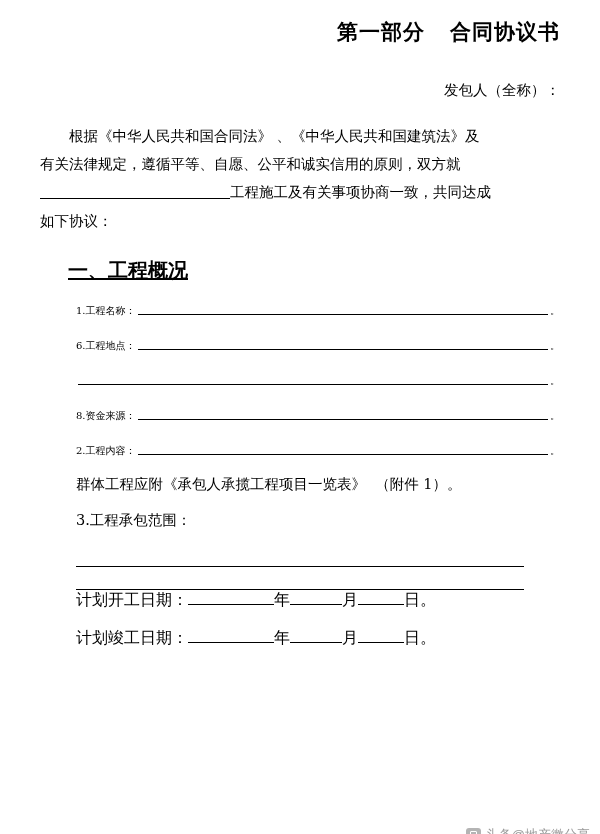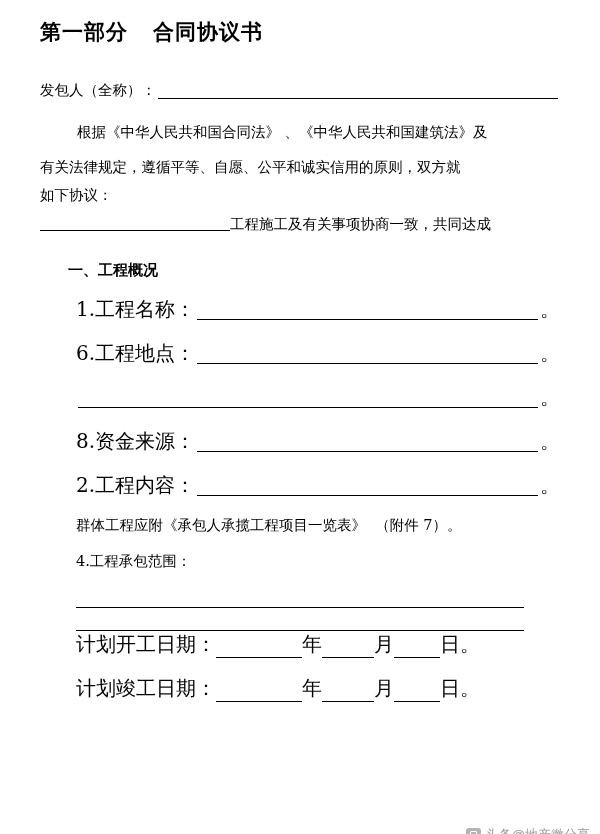--- a/index.html
+++ b/index.html
@@ -16,34 +16,35 @@
     position: relative;
   }
   .page {
     position: relative;
     width: 600px;
     height: 834px;
     box-sizing: border-box;
     padding: 0 40px;
   }
   .doc-title {
-    text-align: left;
+    text-align: right;
     font-size: 21px;
     font-weight: bold;
     letter-spacing: 1px;
     margin-top: 18px;
     margin-bottom: 34px;
     white-space: pre;
   }
   .line-row {
     display: flex;
     align-items: flex-end;
     font-size: 14.5px;
     line-height: 1.5;
     margin-bottom: 16px;
+    flex-direction: column;
   }
   .label {
     white-space: pre;
   }
   .rule {
     flex: 1;
     border-bottom: 1.4px solid #000;
     height: 14px;
     margin: 0 2px 3px 2px;
   }
@@ -51,48 +52,48 @@
     border-bottom: 1px solid #000;
   }
   .tail {
     white-space: pre;
   }
   .para {
     font-size: 14.5px;
     line-height: 1.95;
     text-align: justify;
     text-indent: 2em;
-    margin: 8px;
+    margin: 0;
   }
   .para-cont {
     font-size: 14.5px;
     line-height: 1.95;
     text-align: justify;
     text-indent: 0;
     margin: 0;
-    font-family: Liberation Mono, monospace;
   }
   .inline-rule {
     display: inline-block;
     width: 190px;
     border-bottom: 1px solid #000;
     height: 14px;
     vertical-align: -2px;
   }
   .section-head {
-    font-size: 15px;
+    font-size: 20px;
     font-weight: bold;
     margin: 22px 0 16px 0;
     padding-left: 28px;
     white-space: pre;
+    text-decoration: underline;
   }
   .item {
     display: flex;
     align-items: flex-end;
-    font-size: 20px;
+    font-size: 10px;
     padding-left: 36px;
     margin-bottom: 17px;
   }
   .item .label {
     flex: none;
   }
   .note {
     font-size: 14.5px;
     padding-left: 36px;
     margin-bottom: 17px;
@@ -105,22 +106,22 @@
     white-space: pre;
   }
   .blank-rule {
     margin-left: 36px;
     margin-right: 36px;
     border-bottom: 1px solid #000;
     height: 22px;
   }
   .date-item {
     display: flex;
-    align-items: flex-end;
-    font-size: 20px;
+    align-items: flex-start;
+    font-size: 16px;
     padding-left: 36px;
     margin-bottom: 17px;
     white-space: pre;
   }
   .seg {
     display: inline-block;
     border-bottom: 1px solid #000;
     height: 14px;
   }
   .seg.w-long { width: 86px; }
@@ -165,24 +166,24 @@
   <div class="doc-title">第一部分   合同协议书</div>
 
   <div class="line-row">
     <span class="label">发包人（全称）：</span>
     <span class="rule"></span>
   </div>
 
 
   <p class="para">根据《中华人民共和国合同法》 、《中华人民共和国建筑法》及</p>
   <p class="para-cont">有关法律规定，遵循平等、自愿、公平和诚实信用的原则，双方就</p>
-  <p class="para-cont">如下协议：</p>
   <p class="para-cont">
     <span class="inline-rule"></span><span>工程施工及有关事项协商一致，共同达成</span>
   </p>
+  <p class="para-cont">如下协议：</p>
 
   <div class="section-head">一、工程概况</div>
 
   <div class="item">
     <span class="label">1.工程名称：</span>
     <span class="rule thin"></span>
     <span class="tail">。</span>
   </div>
 
   <div class="item">
@@ -201,23 +202,23 @@
     <span class="rule thin"></span>
     <span class="tail">。</span>
   </div>
 
   <div class="item">
     <span class="label">2.工程内容：</span>
     <span class="rule thin"></span>
     <span class="tail">。</span>
   </div>
 
-  <div class="note">群体工程应附《承包人承揽工程项目一览表》  （附件 7）。</div>
-
-  <div class="plain-item">4.工程承包范围：</div>
+  <div class="note">群体工程应附《承包人承揽工程项目一览表》  （附件 1）。</div>
+
+  <div class="plain-item">3.工程承包范围：</div>
   <div class="blank-rule"></div>
   <div class="blank-rule"></div>
 
 
   <div class="date-item">
     <span class="label">计划开工日期：</span>
     <span class="seg w-long"></span>
     <span>年</span>
     <span class="seg w-mid"></span>
     <span>月</span>

